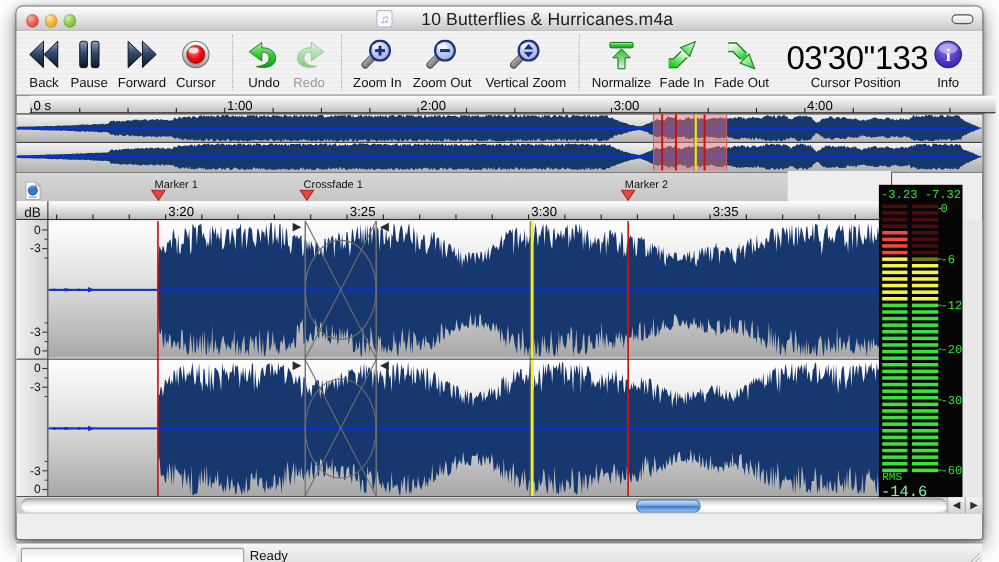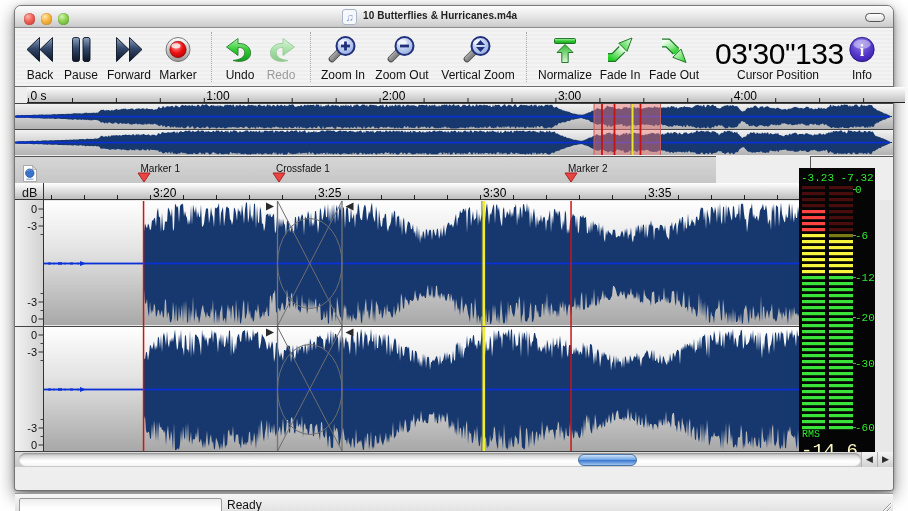--- a/index.html
+++ b/index.html
@@ -1,21 +1,21 @@
 <!DOCTYPE html>
 <html><head><meta charset="utf-8"><style>
 *{margin:0;padding:0;box-sizing:border-box}
 html,body{width:908px;height:511px;background:#fff;font-family:"Liberation Sans",sans-serif;overflow:hidden}
 #win{position:absolute;left:15px;top:6px;width:878px;height:484px;border-radius:6px 6px 2px 2px;
  box-shadow:0 6px 18px rgba(0,0,0,0.55), 0 1px 4px rgba(0,0,0,0.4);background:#eee;outline:1px solid rgba(110,110,110,0.85)}
 .abs{position:absolute}
 #titlebar{left:0;top:0;width:878px;height:22px;border-radius:6px 6px 0 0;
  background:linear-gradient(#fdfdfd,#e8e8e8 45%,#cfcfcf 92%,#c2c2c2);border-bottom:1px solid #8e8e8e}
 .tl{position:absolute;top:7px;width:11.5px;height:11.5px;border-radius:50%}
-#title{position:absolute;top:4px;left:348px;font-size:10px;font-weight:bold;color:#222;letter-spacing:0.1px}
+#title{position:absolute;top:4px;left:368px;font-size:16px;font-weight:normal;color:#222;letter-spacing:0.1px}
 #oval{position:absolute;top:7px;left:850px;width:20px;height:9px;border-radius:5px;
  background:linear-gradient(#fff,#ddd);border:1.6px solid #555}
 #toolbar{left:0;top:22px;width:878px;height:59px;background:repeating-linear-gradient(180deg,#f3f3f3 0 2px,#eeeeee 2px 4px);border-bottom:1px solid #6e6e6e}
 .tbicon{position:absolute;top:8px}
 .tblab{position:absolute;top:40px;font-size:12px;color:#111;text-align:center;width:100px;margin-left:-50px}
 .tbsep{position:absolute;top:4px;height:50px;width:0;border-left:1.5px dotted #a8a8a8}
 #curpos{position:absolute;left:700px;top:8.5px;width:126px;text-align:center;font-size:30px;color:#000;white-space:nowrap;letter-spacing:-0.5px}
 #ovruler{left:12px;top:81px;width:878px;height:16px;background:linear-gradient(#fefefe,#c2c2c2);border-bottom:1px solid #222}
 #ovwave{left:0;top:97px;width:878px;height:52px;background:#888}
 #mkstrip{left:0;top:149.5px;width:701px;height:27.5px;background:linear-gradient(#d6d6d6,#c6c6c6);border-top:1px solid #555}
@@ -127,21 +127,21 @@
 <div class="tblab" style="left:66.0px;color:#111">Pause</div>
 <svg class="tbicon" style="left:99.0px" width="30" height="29" viewBox="0 0 30 29">
         <path d="M2.5,1.5 L15,13.5 L2.5,25.5 Z M15.5,1.5 L28,13.5 L15.5,25.5 Z" fill="url(#gnavy)" stroke="#0a1322" stroke-width="0.9"></path>
       </svg>
 <div class="tblab" style="left:114.0px;color:#111">Forward</div>
 <svg class="tbicon" style="left:148.0px" width="30" height="29" viewBox="0 0 30 29">
         <circle cx="15" cy="13.5" r="12" fill="url(#gring)" stroke="#777" stroke-width="1"></circle>
         <circle cx="15" cy="13.5" r="8.2" fill="url(#gred)" stroke="#8a0000" stroke-width="0.6"></circle>
         <ellipse cx="13" cy="9.8" rx="4.6" ry="2.6" fill="rgba(255,255,255,0.75)"></ellipse>
       </svg>
-<div class="tblab" style="left:163.0px;color:#111">Marker</div>
+<div class="tblab" style="left:163.0px;color:#111">Cursor</div>
 <svg class="tbicon" style="left:210.0px" width="30" height="29" viewBox="0 0 30 29">
         <path d="M1.5,11 L13,2.5 L13,7.5 C21,7 26.5,12 25.5,18.5 C24.5,24 17,27 8,24.5 C15.5,23.8 19.5,21 19.7,16.8 C19.9,13 16.5,11 13,11.6 L13,19.5 Z" fill="url(#ggrn)" stroke="#2e7d32" stroke-width="0.9"></path>
       </svg>
 <div class="tblab" style="left:225.0px;color:#111">Undo</div>
 <svg class="tbicon" style="left:251.0px" width="30" height="29" viewBox="0 0 30 29">
         <path d="M28.5,11 L17,2.5 L17,7.5 C9,7 3.5,12 4.5,18.5 C5.5,24 13,27 22,24.5 C14.5,23.8 10.5,21 10.3,16.8 C10.1,13 13.5,11 17,11.6 L17,19.5 Z" fill="url(#ggrnpale)" stroke="#9ccc9c" stroke-width="0.9"></path>
       </svg>
 <div class="tblab" style="left:266.0px;color:#9a9a9a">Redo</div>
 <svg class="tbicon" style="left:313.0px" width="30" height="29" viewBox="0 0 30 29">
         <line x1="12.5" y1="14.5" x2="4" y2="23" stroke="#4a4a4a" stroke-width="6.6" stroke-linecap="round"></line>
@@ -478,21 +478,21 @@
           <text x="56" y="113" font-size="11" fill="#2ee82e" font-family="Liberation Mono, monospace">-12</text>
           <rect x="54" y="109" width="3" height="1" fill="#888"></rect>
           <text x="56" y="153" font-size="11" fill="#2ee82e" font-family="Liberation Mono, monospace">-20</text>
           <rect x="54" y="149" width="3" height="1" fill="#888"></rect>
           <text x="56" y="199" font-size="11" fill="#2ee82e" font-family="Liberation Mono, monospace">-30</text>
           <rect x="54" y="195" width="3" height="1" fill="#888"></rect>
           <text x="56" y="263" font-size="11" fill="#2ee82e" font-family="Liberation Mono, monospace">-60</text>
           <rect x="54" y="259" width="3" height="1" fill="#888"></rect>
         </svg>
      <div style="position:absolute;left:3px;top:261px;font-size:10px;color:#2ee82e;font-family:'Liberation Mono',monospace">RMS</div>
-     <div style="position:absolute;left:2px;top:272px;font-size:19px;color:#fef9c3;font-family:'Liberation Mono',monospace">-14.6</div>
+     <div style="position:absolute;left:2px;top:272px;font-size:14px;color:#86efac;font-family:'Liberation Mono',monospace">-14.6</div>
    </div>
  </div>
  <div class="abs" id="scrollrow">
    <div id="sctrack"></div>
    <div id="scthumb"></div>
    <div class="scarr" style="left:846px">◀</div>
    <div class="scarr" style="left:862px">▶</div>
  </div>
  <div class="abs" id="statusbar">
    <div id="progwell"></div>

